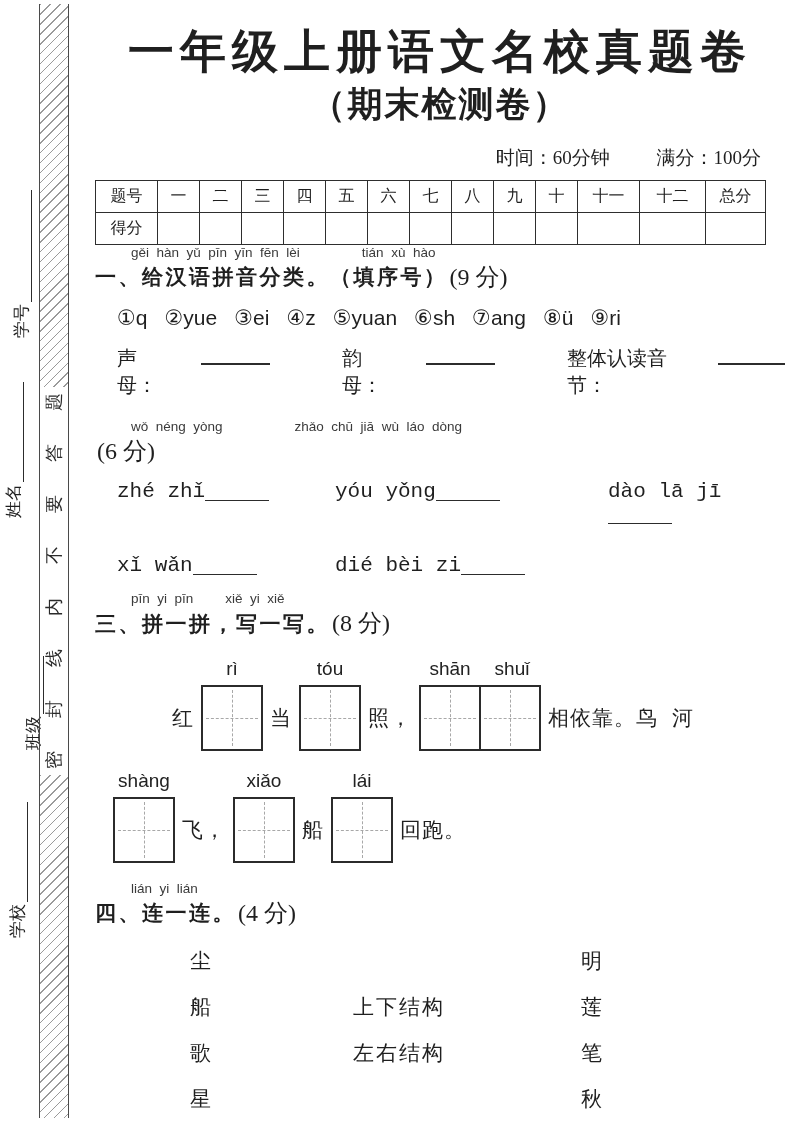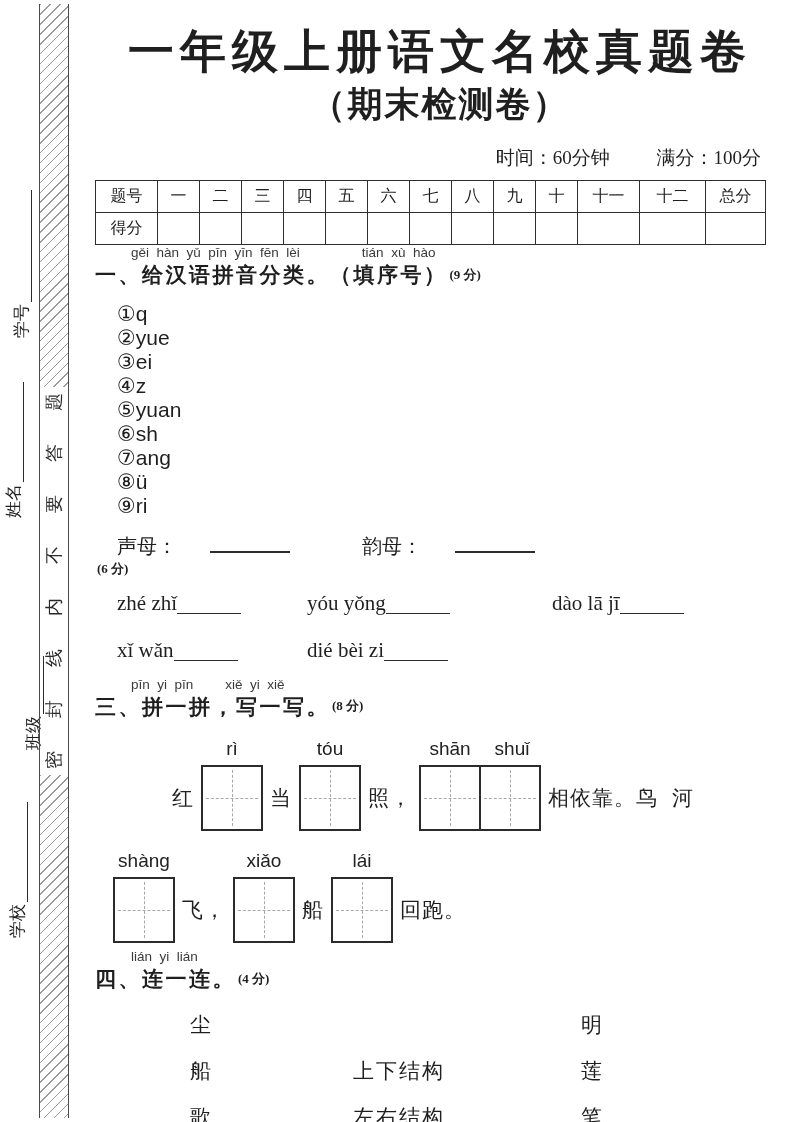--- a/index.html
+++ b/index.html
@@ -39,57 +39,57 @@
   .subtitle{ margin-top:0; text-align:center; font-size:35px; font-weight:bold; letter-spacing:2px; line-height:1.3; }
   .meta{ margin-top:18px; padding-right:24px; text-align:right; font-size:19px; }
   .meta span{ margin-left:42px; }
 
   table.score{ margin-top:9px; border-collapse:collapse; table-layout:fixed; width:670px; }
   table.score td{ border:1.6px solid #2e2e2e; text-align:center; font-size:16px; height:32px; padding:0;font-family:Liberation Mono, monospace; }
 
   .sec-pinyin{ font-family:"Liberation Sans","DejaVu Sans",sans-serif; font-size:13.5px; color:#3a3a3a; white-space:pre; display:flex; }
   .heading{ display:flex; align-items:center; font-size:21px; line-height:1.42; }
   .heading .h-text{ font-weight:bold; letter-spacing:2.5px; font-family:"Liberation Sans","DejaVu Sans",sans-serif; }
-  .heading .h-marks{ font-weight:bold; font-size:13px; margin-left:2px; }
+  .heading .h-marks{ font-weight:normal; font-size:24px; margin-left:2px; }
 
   .blank{ display:inline-block; border-bottom:2px solid #2c2c2c; height:1em; vertical-align:-4px; }
 
   
   .s1-pinyin{ margin-left:36px; } .s1-pinyin .p2{ margin-left:62px; }
-  .s1-options{ margin-top:12px; padding-left:22px; display:flex; 
-    font-family:"Liberation Sans","DejaVu Sans",sans-serif; font-size:21px;flex-direction:column; }
+  .s1-options{ margin-top:12px; padding-left:22px; display:flex; gap:17px;
+    font-family:"Liberation Sans","DejaVu Sans",sans-serif; font-size:21px; }
   .s1-answers{ margin-top:15px; padding-left:22px; display:flex; font-size:20px; }
   .s1-answers .grp{ display:flex; align-items:baseline;gap:33px; }
   .s1-answers .grp + .grp{ margin-left:72px; }
   .s1-answers .blank{ width:80px; }
 
   
   .s2-pinyin{ margin-top:20px; margin-left:36px; } .s2-pinyin .p2{ margin-left:72px; }
   .s2-grid{ margin-top:12px; padding-left:22px; display:grid; grid-template-columns:190px 245px auto; row-gap:22px;
-    font-family:Liberation Serif, serif; font-size:21px; }
+    font-family:Liberation Mono, monospace; font-size:21px;gap:28px; }
   .s2-grid .blank{ width:64px; border-bottom-width:1.8px; }
 
   
   .s3-pinyin{ margin-top:14px; margin-left:36px; } .s3-pinyin .p2{ margin-left:32px; }
   .s3-row{ display:flex; align-items:center; }
   .s3-row1{ margin-top:44px; padding-left:70px; }
   .s3-row2{ margin-top:46px; padding-left:18px; }
   .hz{ font-size:21px; margin:0 7px; letter-spacing:1px; }
   .tbx{ position:relative; flex:0 0 auto; }
   .lab{ position:absolute; top:-27px; left:0; width:100%; text-align:center;
     font-family:"Liberation Sans","DejaVu Sans",sans-serif; font-size:19px; color:#222; }
   .tbx2 .lab.a{ width:62px; left:0; } .tbx2 .lab.b{ width:62px; left:62px; }
   .cells{ display:flex; }
   .tian{ width:62px; height:66px; border:2px solid #2b2b2b; position:relative; background:#fff; }
   .cells .tian + .tian{ margin-left:-2px; }
   .tian::before{ content:""; position:absolute; left:3px; right:3px; top:50%; border-top:1.4px dashed #a8a8a8; }
   .tian::after{ content:""; position:absolute; top:3px; bottom:3px; left:50%; border-left:1.4px dashed #a8a8a8; }
 
   
-  .s4-pinyin{ margin-top:6px; margin-left:36px; }
+  .s4-pinyin{ margin-top:18px; margin-left:36px; }
   .s4-grid{ margin-top:8px; padding-left:95px; display:grid; grid-template-columns:163px 228px auto;
     grid-auto-rows:46px; align-items:center; font-size:21px; letter-spacing:2px; }
 </style>
 </head>
 <body>
 
 <div>
   <div class="m-field" style="left:12px; top:338px;">
     <span>学号</span>
       <span class="fblank" style="width:112px;"></span>
@@ -208,24 +208,32 @@
     </div>
     <div class="s1-answers">
       <span class="grp">
           <span>声母：</span>
           <span class="blank"></span>
         </span>
       <span class="grp">
           <span>韵母：</span>
           <span class="blank"></span>
         </span>
+      <span class="grp">
+          <span>整体认读音节：</span>
+          <span class="blank"></span>
+        </span>
     </div>
   </div>
 
   <div>
+    <div class="sec-pinyin s2-pinyin">
+      <span>wǒ  néng  yòng</span>
+      <span class="p2">zhǎo  chū  jiā  wù  láo  dòng</span>
+    </div>
     <div class="heading">
       <span class="h-marks">(6 分)</span>
     </div>
     <div class="s2-grid">
       <div><span>zhé zhǐ</span><span class="blank"></span></div>
       <div><span>yóu yǒng</span><span class="blank"></span></div>
       <div><span>dào lā jī</span><span class="blank"></span></div>
       <div><span>xǐ wǎn</span><span class="blank"></span></div>
       <div><span>dié bèi zi</span><span class="blank"></span></div>
     </div>

